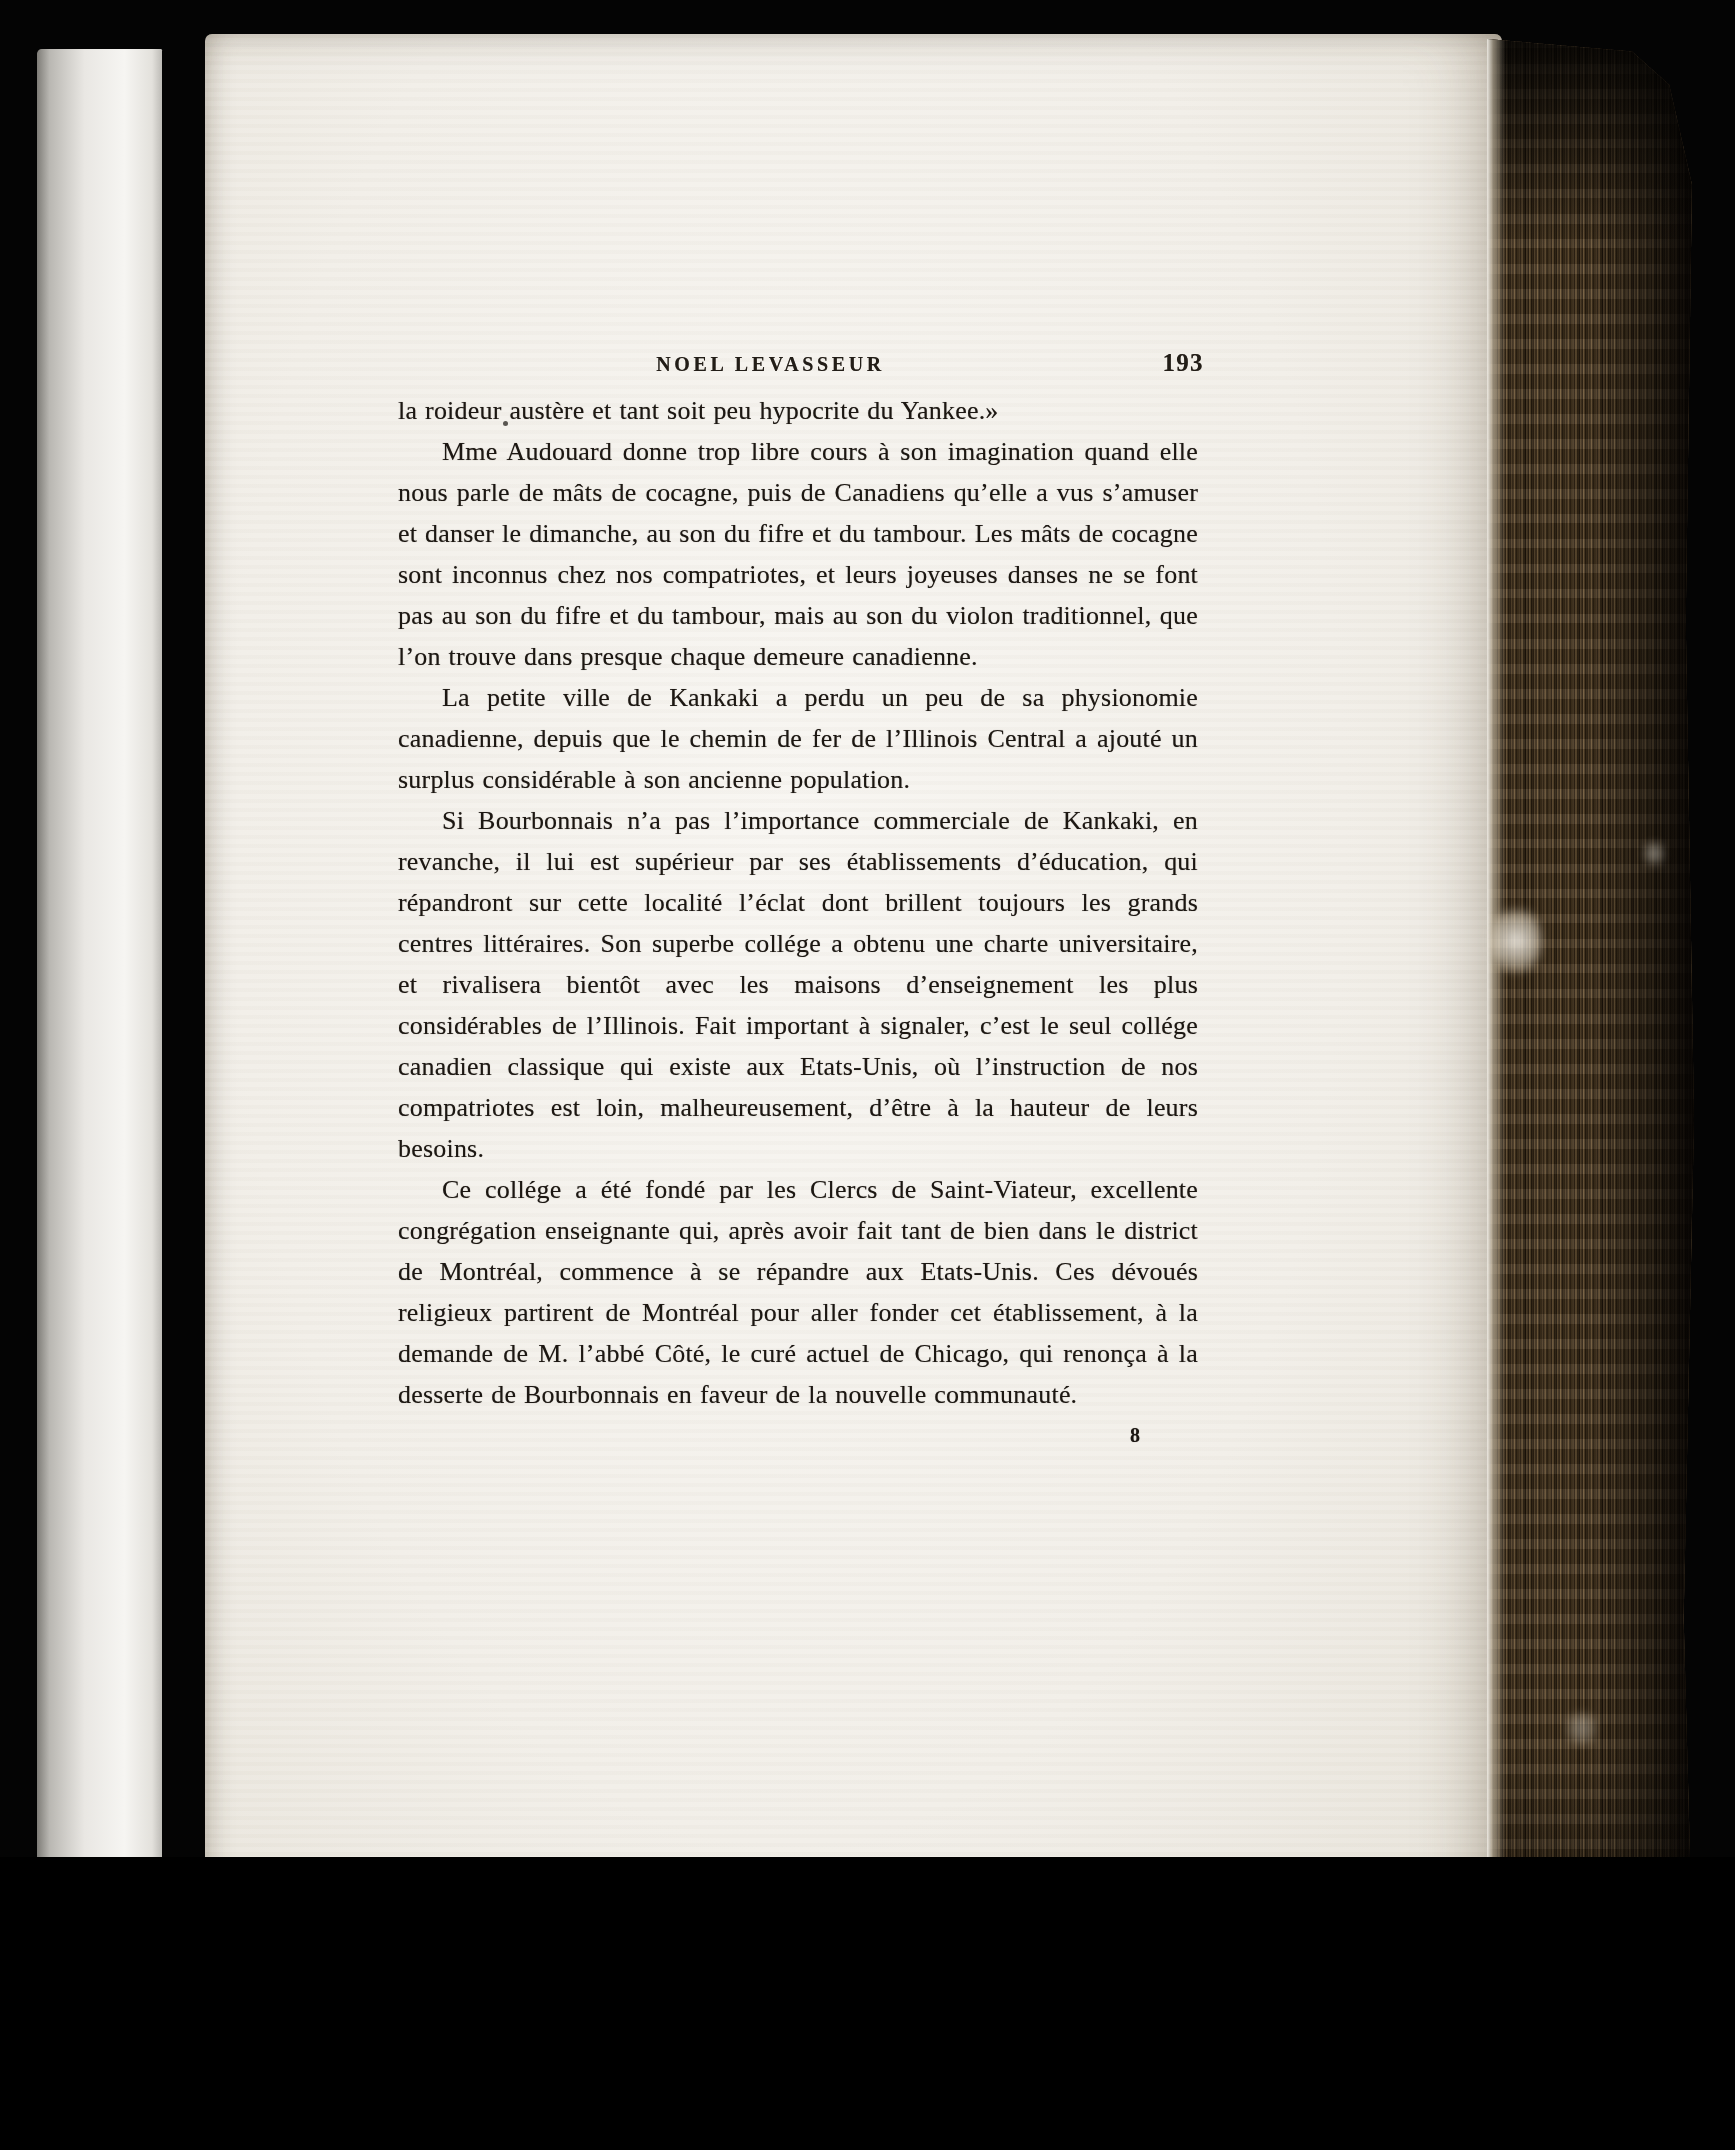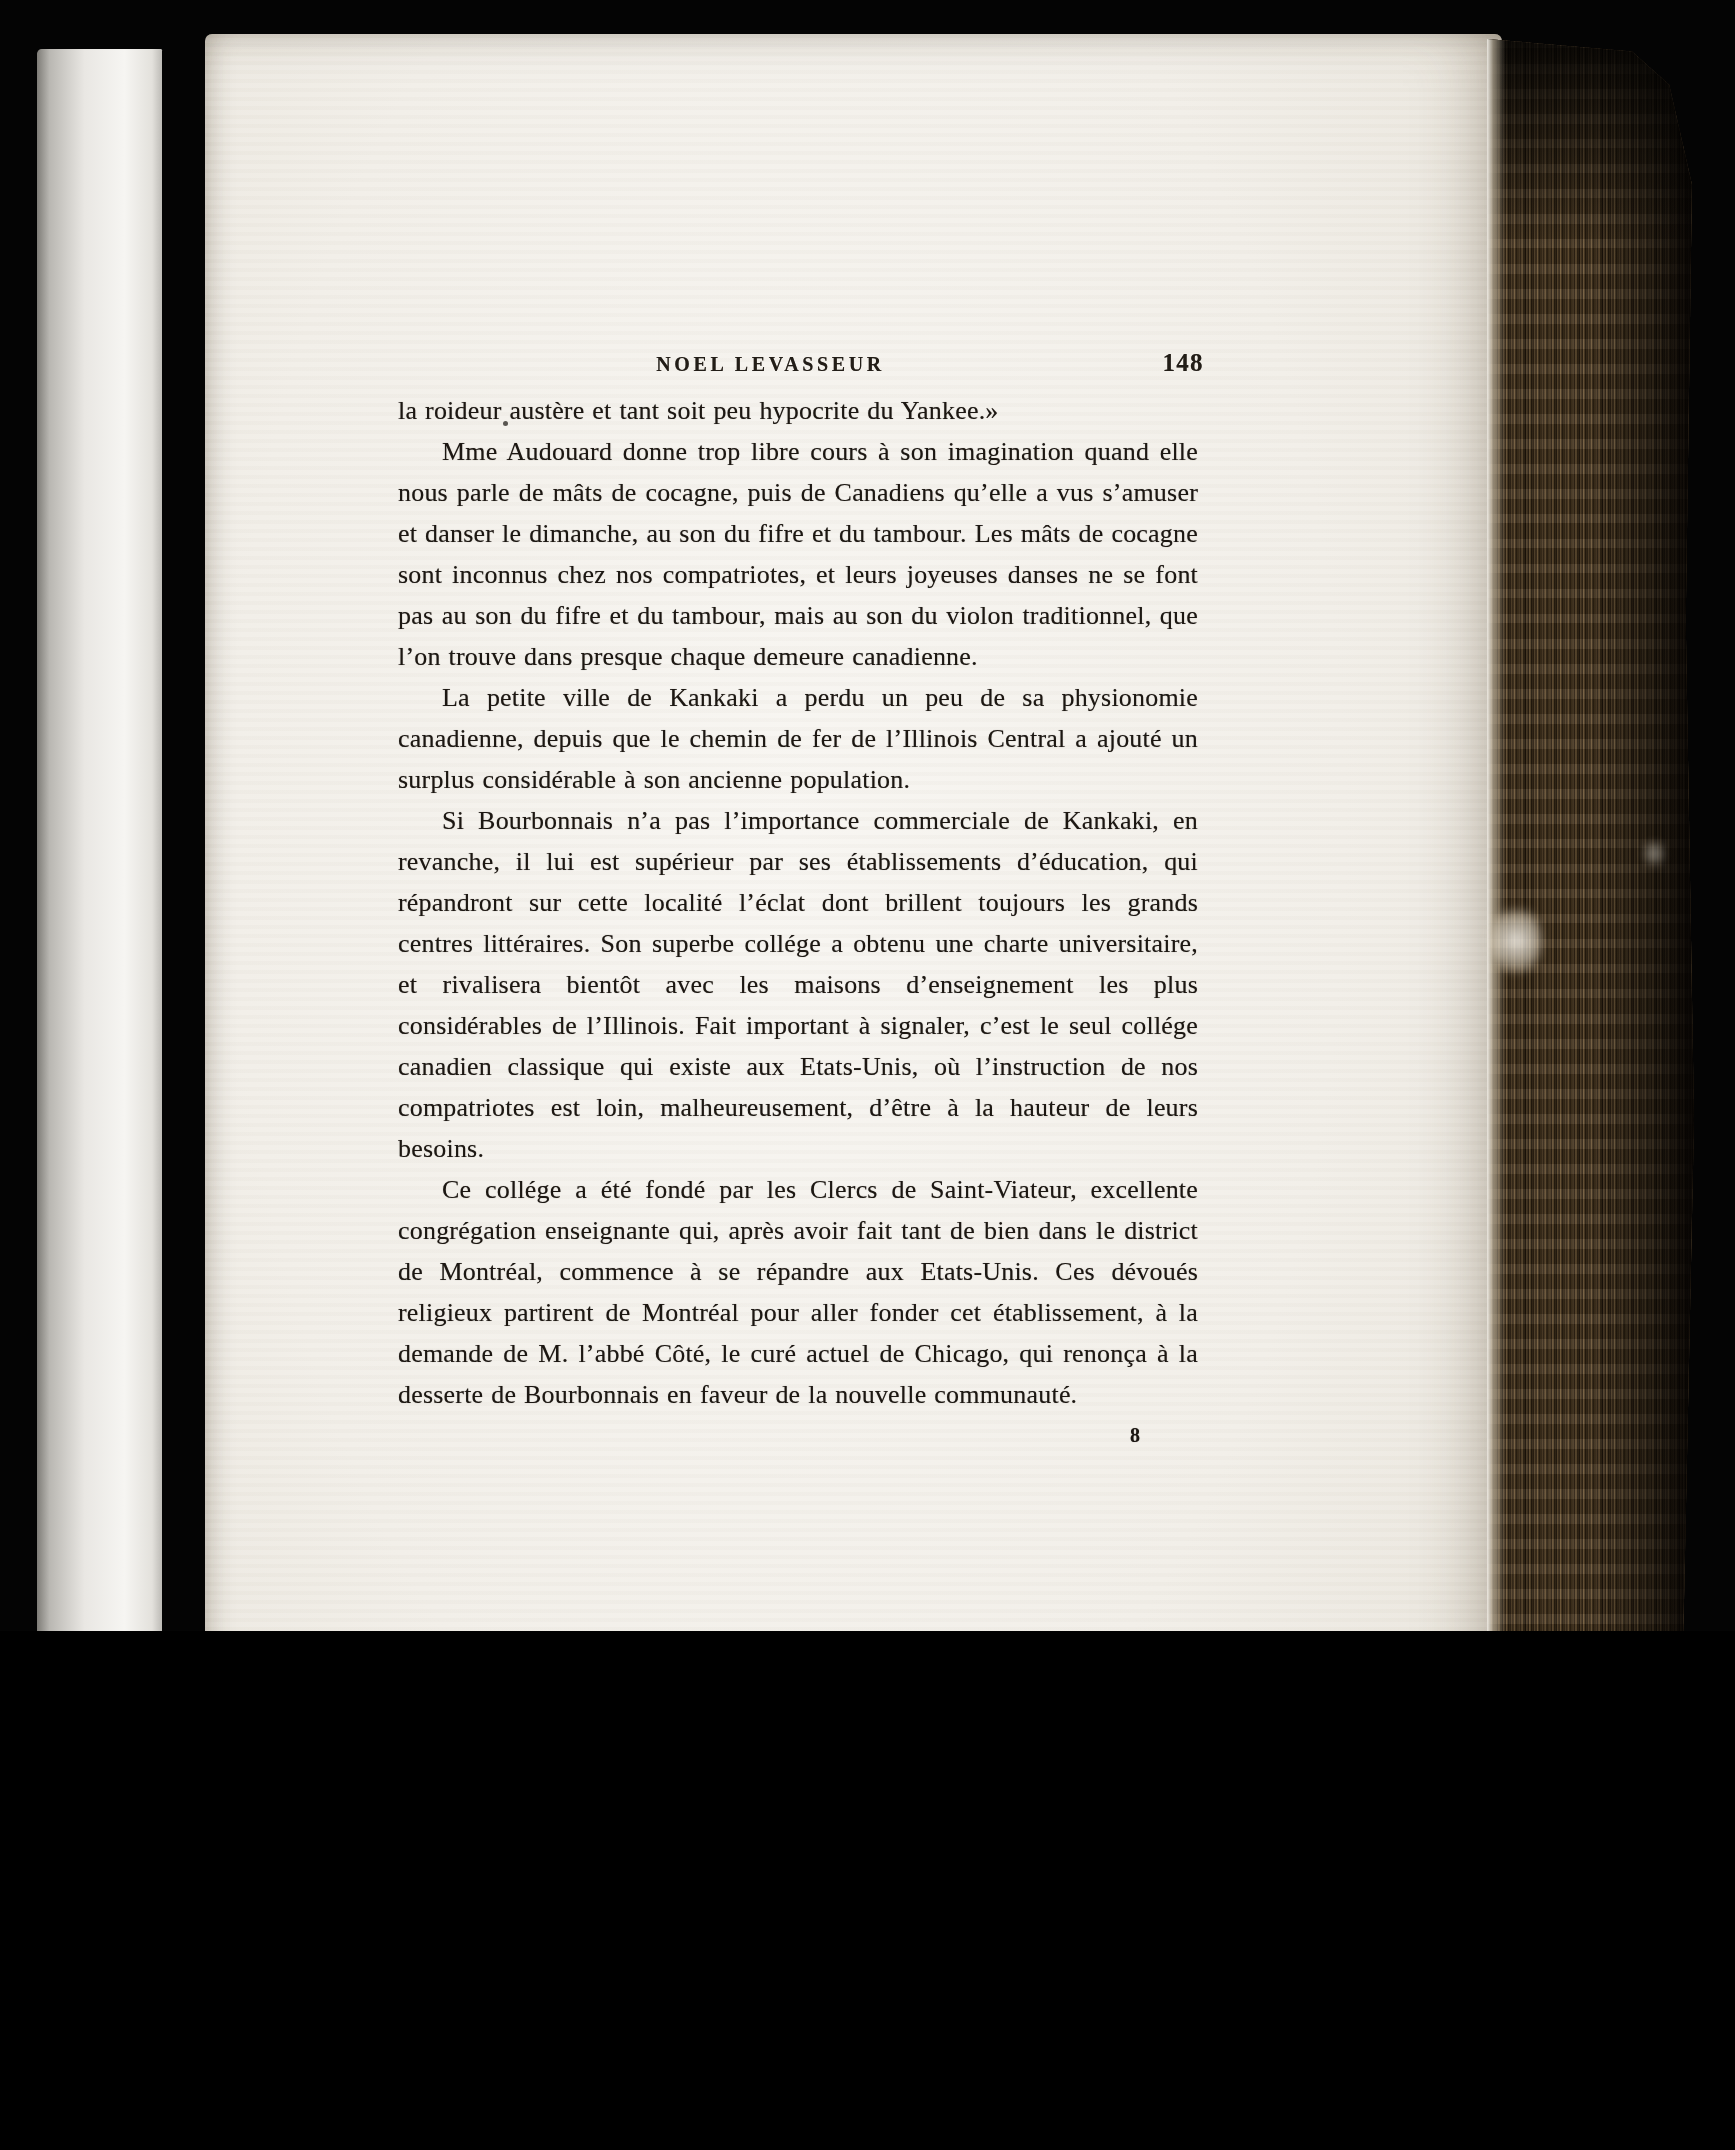--- a/index.html
+++ b/index.html
@@ -3,21 +3,21 @@
 <meta charset="utf-8">
 <style>
   html, body {
     margin: 0;
     padding: 0;
     background: #000;
   }
   .canvas {
     position: relative;
     width: 1735px;
-    height: 1631px;
+    height: 1857px;
     background: #040404;
     overflow: hidden;
     font-family: "Liberation Serif", "DejaVu Serif", serif;
   }
 
   
   .facing-edge {
     position: absolute;
     left: 37px;
     top: 49px;
@@ -158,21 +158,21 @@
 
 <div class="canvas">
 
   <div class="facing-edge"></div>
 
   <div class="book-page">
     <div class="paper-grain"></div>
 
     <div class="running-header">
       <div class="running-title">NOEL LEVASSEUR</div>
-      <div class="page-number">148</div>
+      <div class="page-number">193</div>
     </div>
 
     <div class="page-body">
       <p class="first">la roideur austère et tant soit peu hypocrite du Yankee.»</p>
       <p>Mme Audouard donne trop libre cours à son imagination quand elle nous parle de mâts de cocagne, puis de Canadiens qu’elle a vus s’amuser et danser le dimanche, au son du fifre et du tambour. Les mâts de cocagne sont inconnus chez nos compatriotes, et leurs joyeuses danses ne se font pas au son du fifre et du tambour, mais au son du violon traditionnel, que l’on trouve dans presque chaque demeure canadienne.</p>
       <p>La petite ville de Kankaki a perdu un peu de sa physionomie canadienne, depuis que le chemin de fer de l’Illinois Central a ajouté un surplus considérable à son ancienne population.</p>
       <p>Si Bourbonnais n’a pas l’importance commerciale de Kankaki, en revanche, il lui est supérieur par ses établissements d’éducation, qui répandront sur cette localité l’éclat dont brillent toujours les grands centres littéraires. Son superbe collége a obtenu une charte universitaire, et rivalisera bientôt avec les maisons d’enseignement les plus considérables de l’Illinois. Fait important à signaler, c’est le seul collége canadien classique qui existe aux Etats-Unis, où l’instruction de nos compatriotes est loin, malheureusement, d’être à la hauteur de leurs besoins.</p>
       <p>Ce collége a été fondé par les Clercs de Saint-Viateur, excellente congrégation enseignante qui, après avoir fait tant de bien dans le district de Montréal, commence à se répandre aux Etats-Unis. Ces dévoués religieux partirent de Montréal pour aller fonder cet établissement, à la demande de M. l’abbé Côté, le curé actuel de Chicago, qui renonça à la desserte de Bourbonnais en faveur de la nouvelle communauté.</p>
       <p class="sig-mark">8</p>
     </div>

